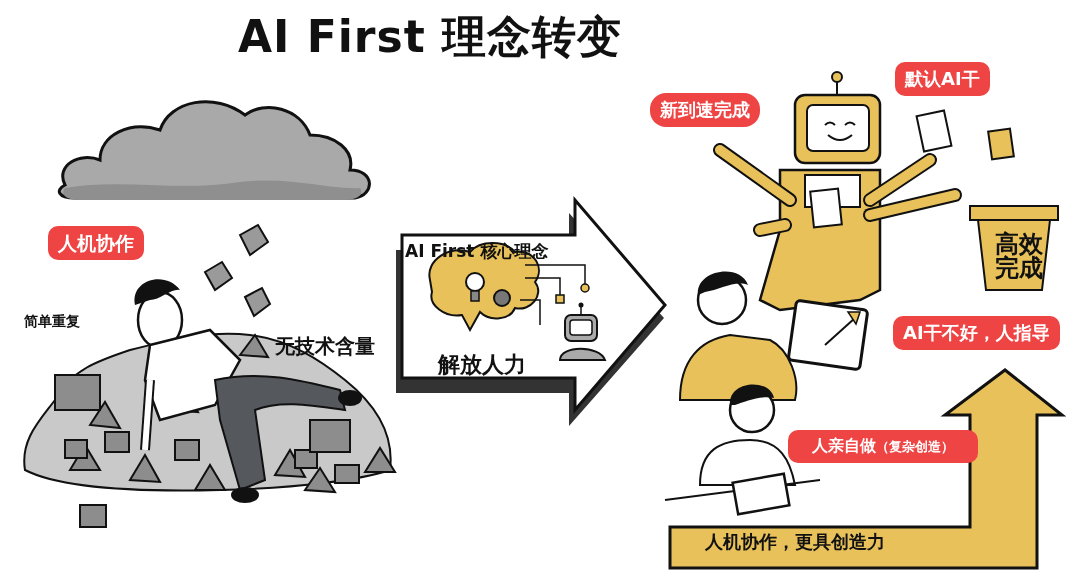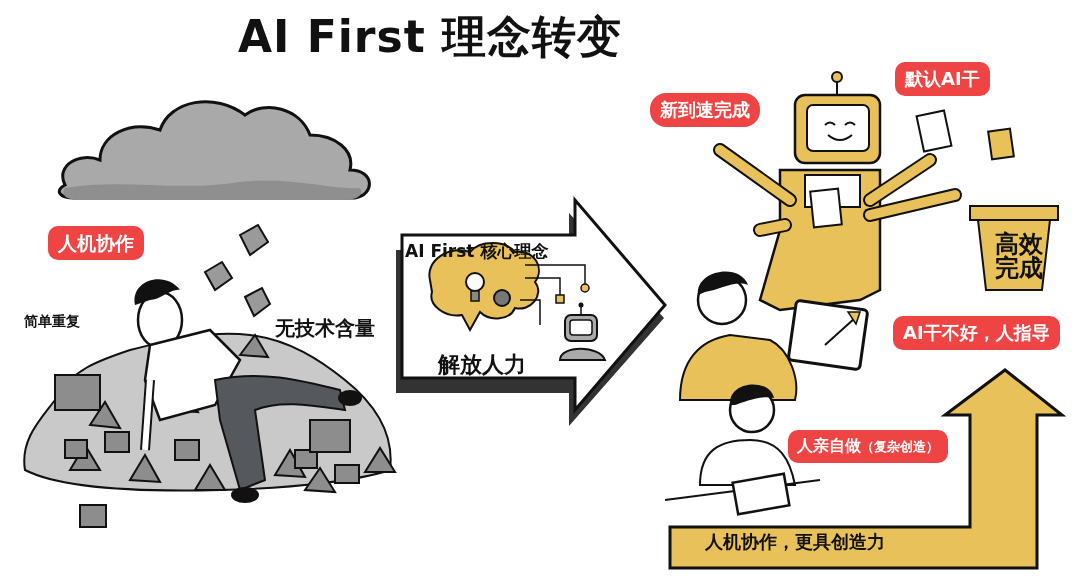--- a/index.html
+++ b/index.html
@@ -124,28 +124,28 @@
     <rect x="735" y="478" width="52" height="32" fill="#fff" stroke="#111" stroke-width="2.5" transform="rotate(-10 761 494)"></rect>
   </g>
 
   <g>
     <path d="M670,527 L970,527 L970,415 L945,415 L1005,370 L1062,415 L1037,415 L1037,568 L670,568 Z" fill="#E8C15A" stroke="#111" stroke-width="3"></path>
   </g>
 </svg>
 
 <div class="bubble" style="left:48px;top:226px;font-size:19px;">人机协作</div>
 <div class="label" style="left:24px;top:313px;font-size:14px;">简单重复</div>
-<div class="label" style="left:275px;top:315px;font-size:20px;">无技术含量</div>
+<div class="label" style="left:275px;top:333px;font-size:20px;">无技术含量</div>
 
 <div class="label" style="left:405px;top:204px;font-size:17px;margin-top:36px;">AI First 核心理念</div>
 <div class="label" style="left:438px;top:350px;font-size:22px;">解放人力</div>
 
 <div class="bubble" style="left:650px;top:93px;font-size:18px;border-radius:16px;">新到速完成</div>
 <div class="bubble" style="left:895px;top:62px;font-size:18px;">默认AI干</div>
 <div class="label" style="left:995px;top:232px;font-size:24px;line-height:24px;text-align:center;">
   <div>高效</div>
   <div>完成</div>
 </div>
 <div class="bubble" style="left:893px;top:316px;font-size:18px;">AI干不好，人指导</div>
-<div class="bubble" style="left:788px;top:430px;font-size:16px;padding:3px 9px;">
+<div class="bubble" style="left:788px;top:430px;font-size:16px;padding:3px 24px;">
   <span>人亲自做</span><span style="font-size:13px;">（复杂创造）</span>
 </div>
 <div class="label" style="left:705px;top:530px;font-size:18px;">人机协作，更具创造力</div>
 
 </body></html>

